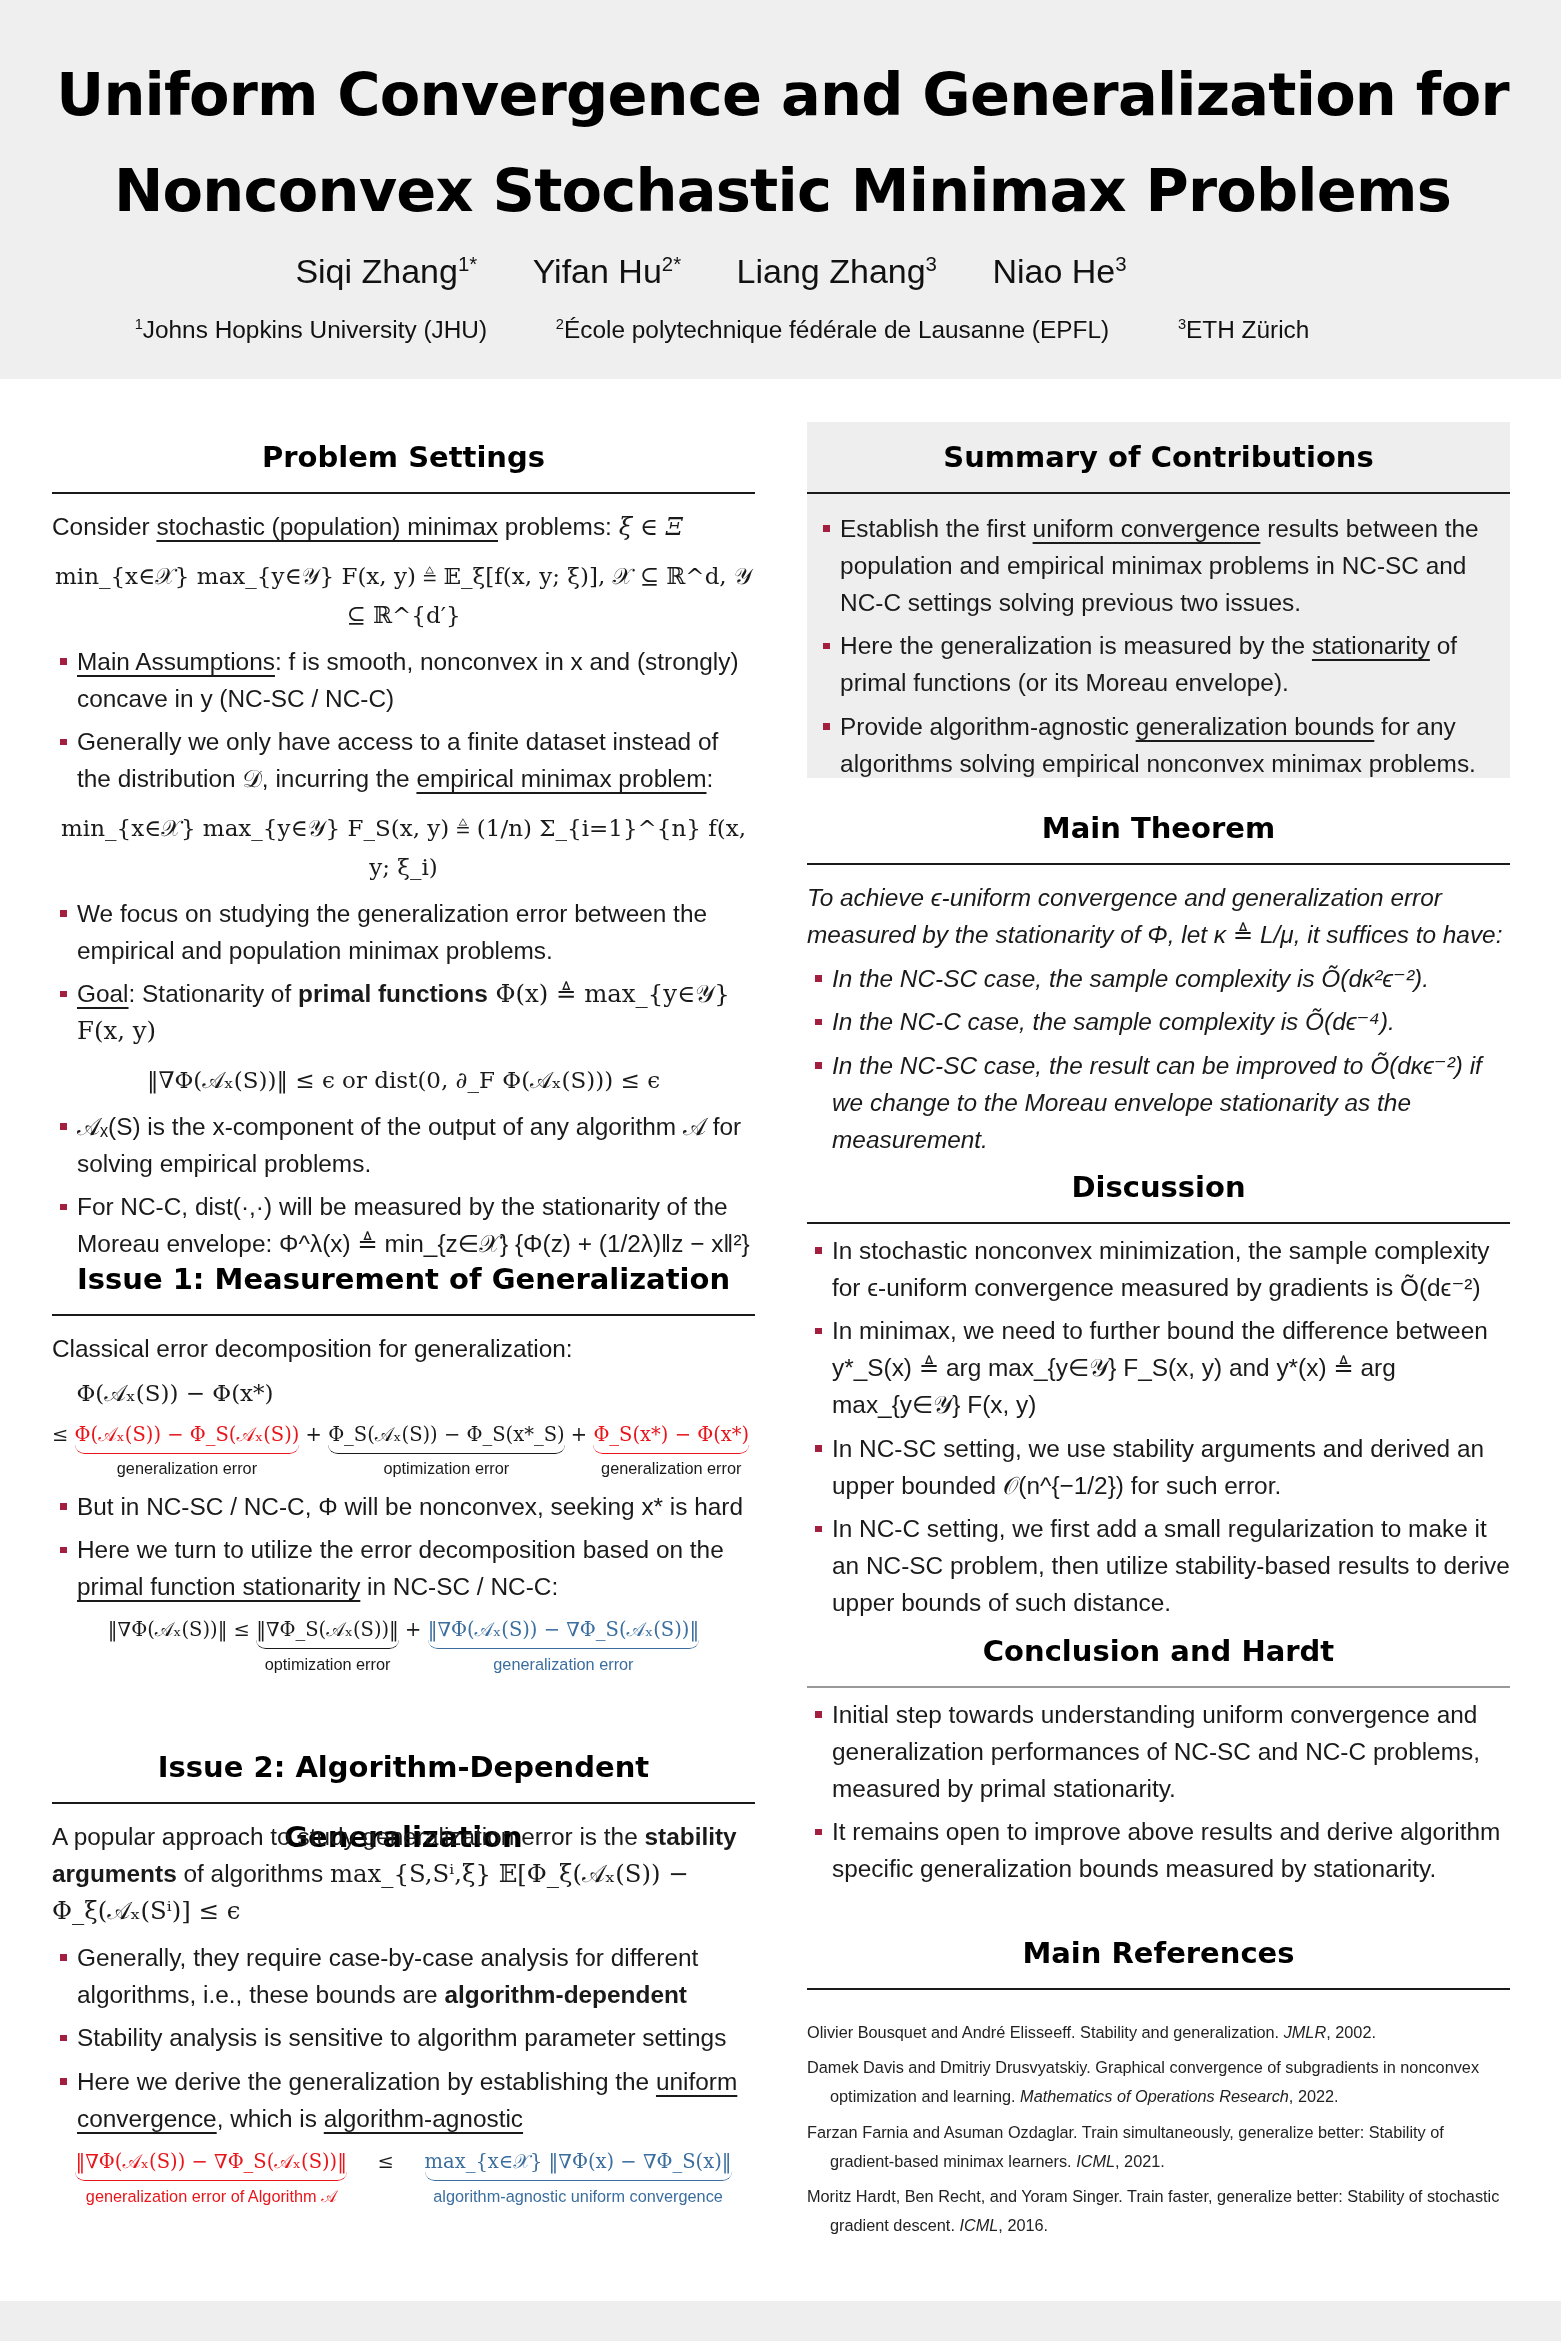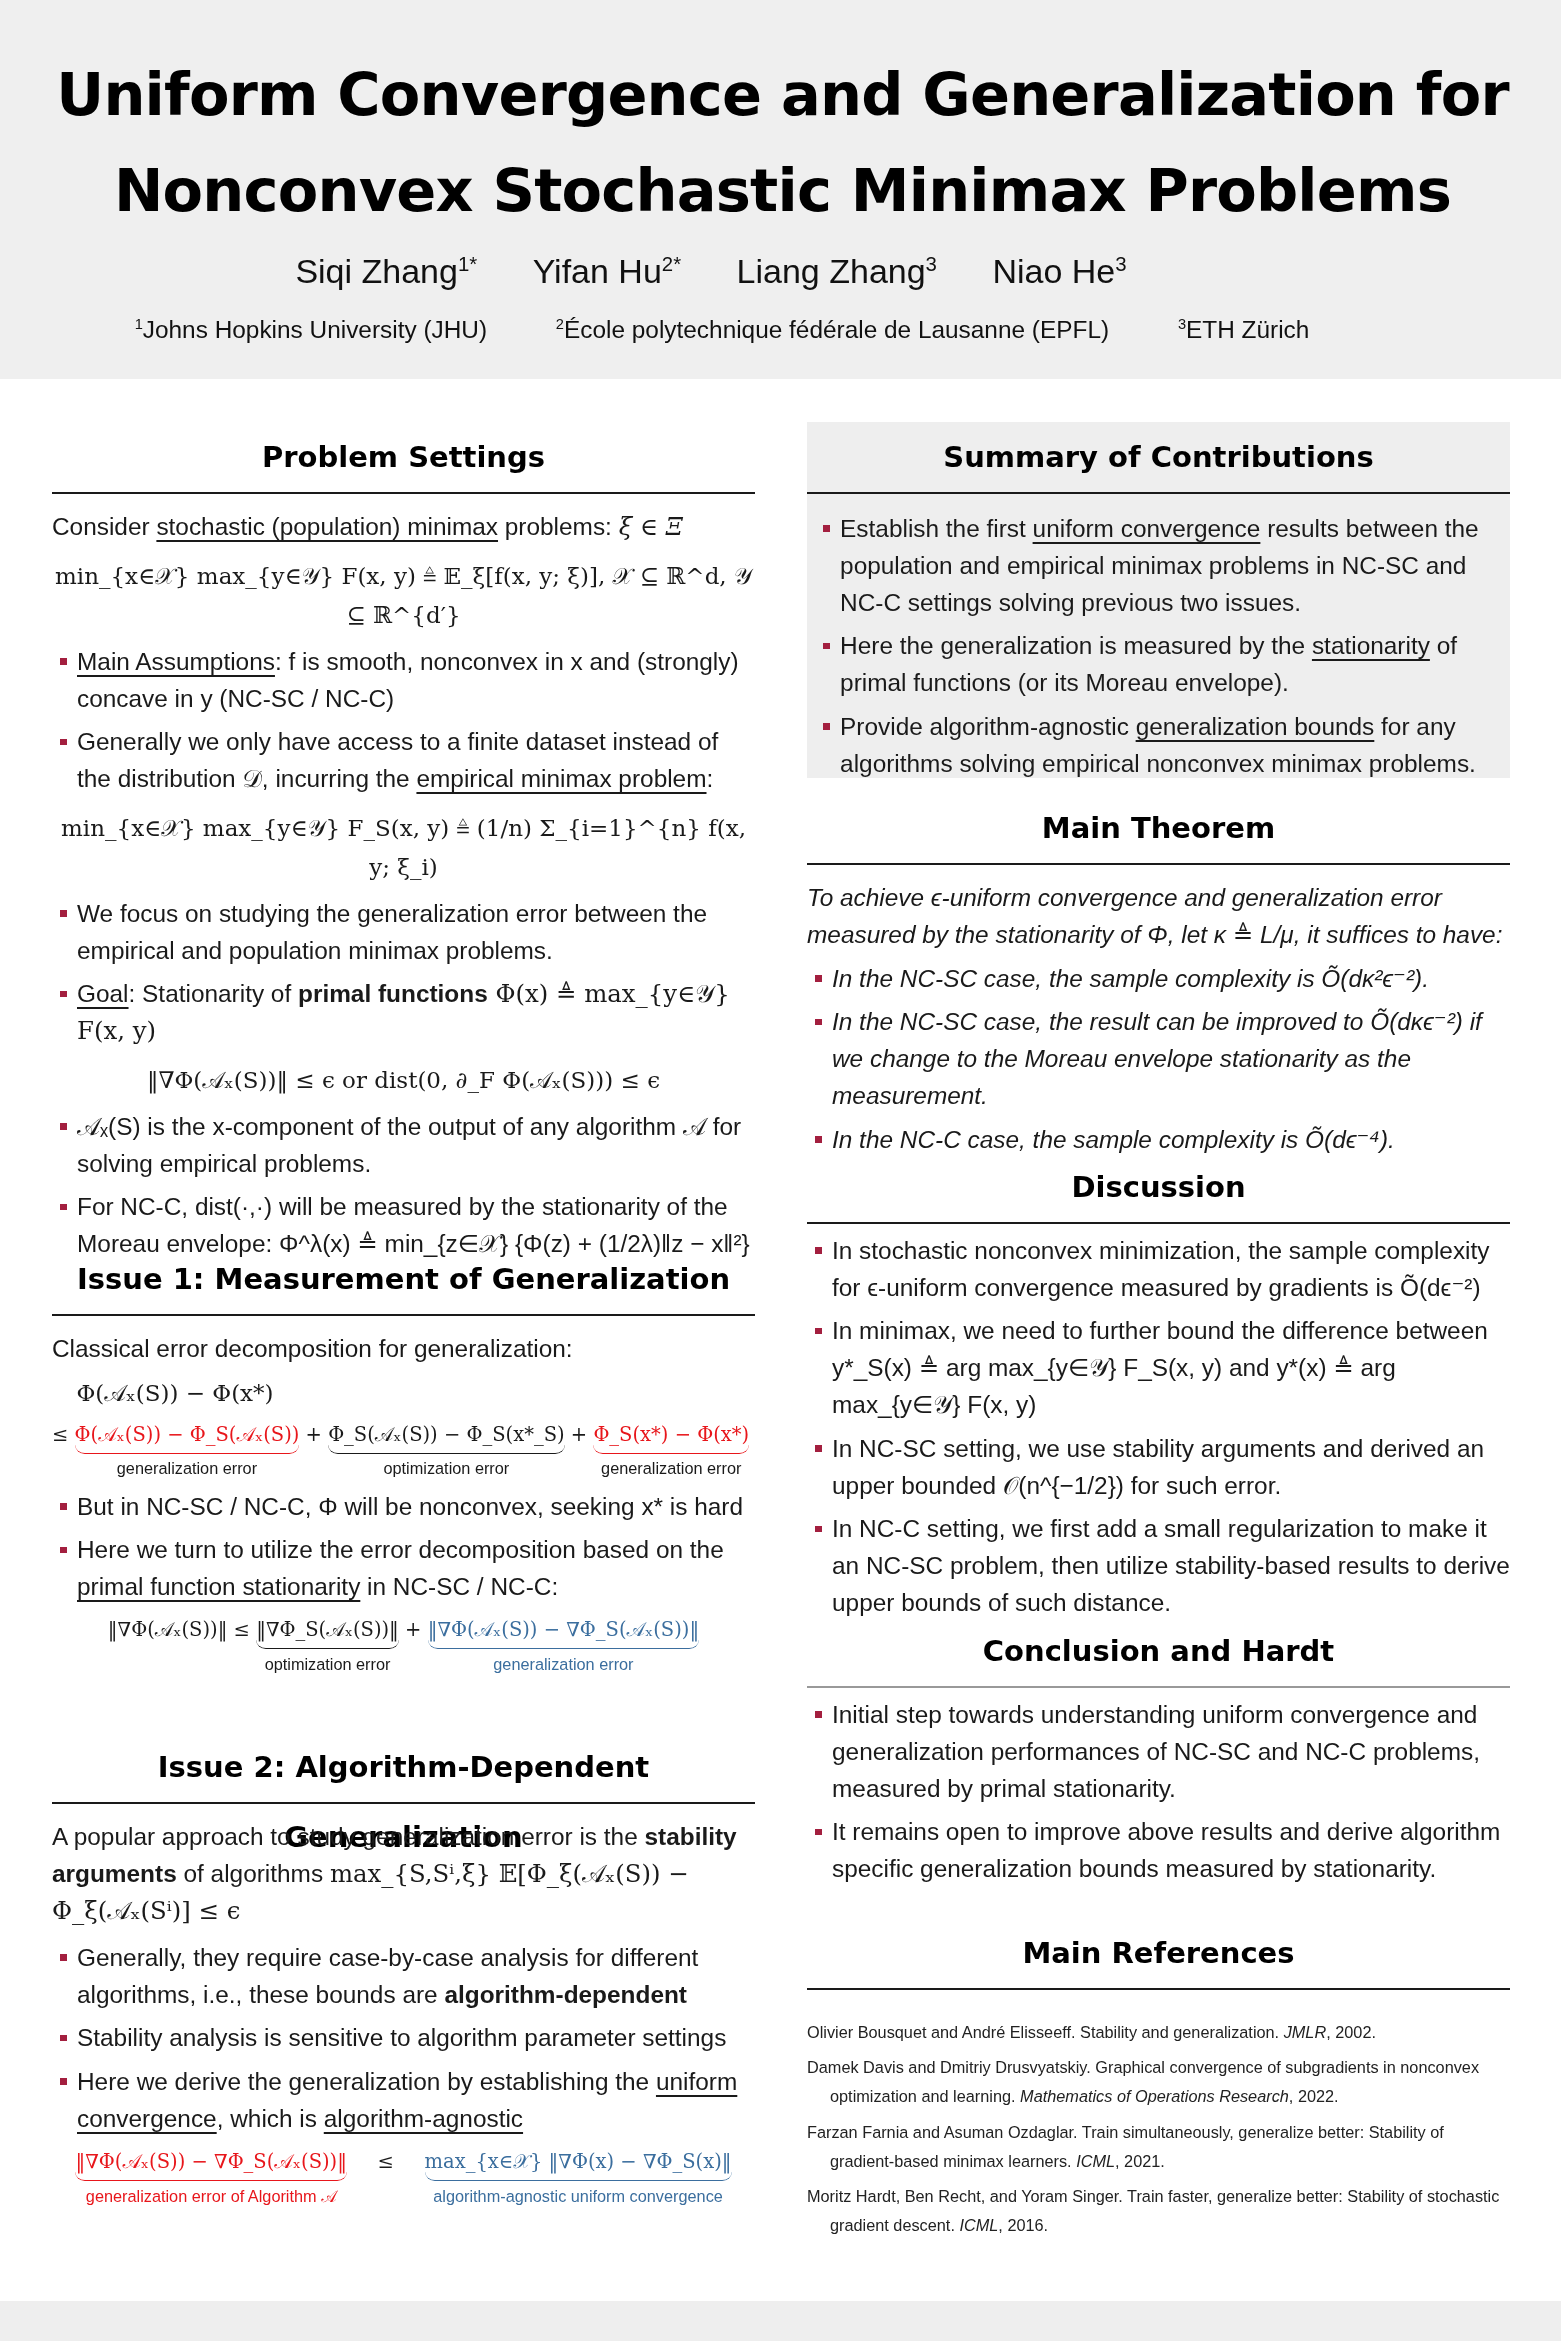--- a/index.html
+++ b/index.html
@@ -183,22 +183,22 @@
     </div>
   </div>
 
   <div class="section" style="top:793px;">
     <div class="sec-title">Main Theorem</div>
     <div class="rule"></div>
     <div class="body it">
       <div class="para">To achieve ϵ-uniform convergence and generalization error measured by the stationarity of Φ, let κ ≜ L/μ, it suffices to have:</div>
       <ul class="bullets">
         <li><span class="bullet"></span><span>In the NC-SC case, the sample complexity is Õ(dκ²ϵ⁻²).</span></li>
+        <li><span class="bullet"></span><span>In the NC-C case, the sample complexity is Õ(dϵ⁻⁴).</span></li>
         <li><span class="bullet"></span><span>In the NC-SC case, the result can be improved to Õ(dκϵ⁻²) if we change to the Moreau envelope stationarity as the measurement.</span></li>
-        <li><span class="bullet"></span><span>In the NC-C case, the sample complexity is Õ(dϵ⁻⁴).</span></li>
       </ul>
     </div>
   </div>
 
   <div class="section" style="top:1152px;">
     <div class="sec-title">Discussion</div>
     <div class="rule"></div>
     <div class="body">
       <ul class="bullets" style="margin-top:8.1px;">
         <li><span class="bullet"></span><span>In stochastic nonconvex minimization, the sample complexity for ϵ-uniform convergence measured by gradients is Õ(dϵ⁻²)</span></li>

